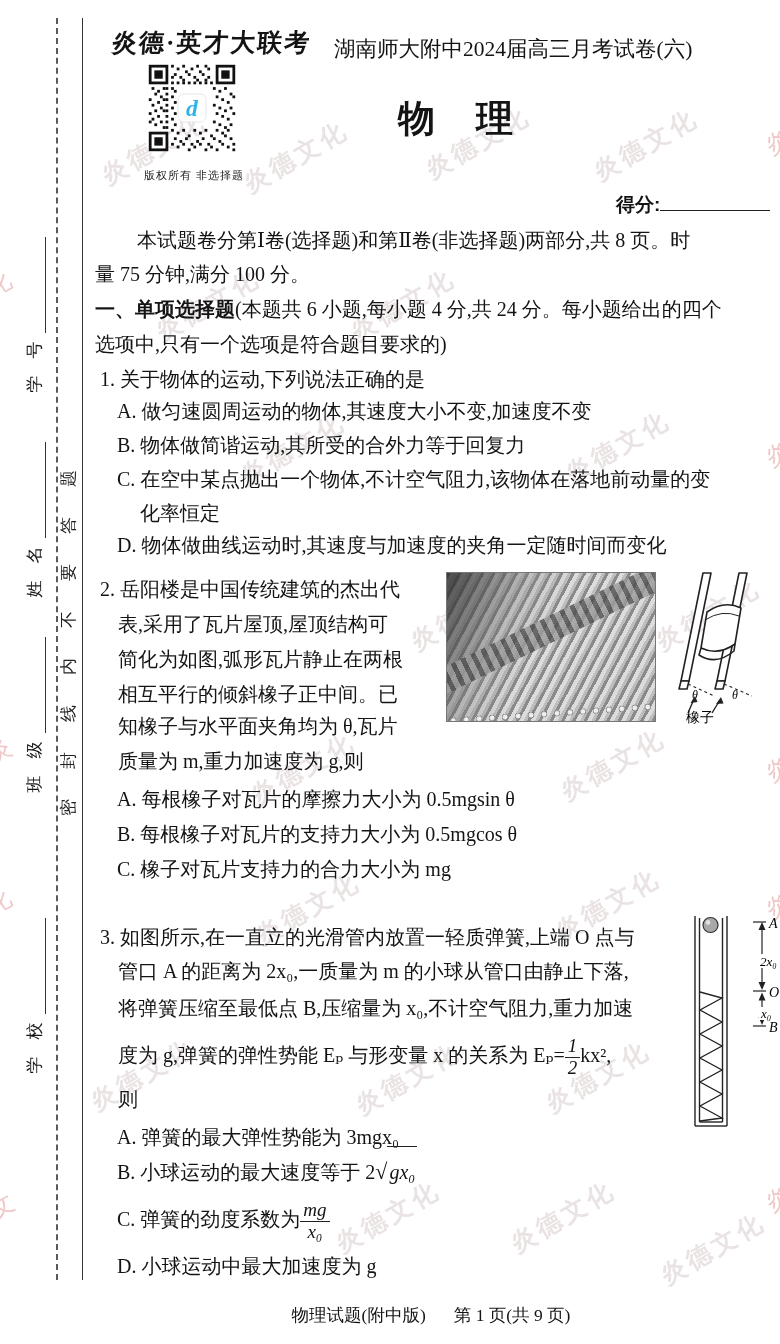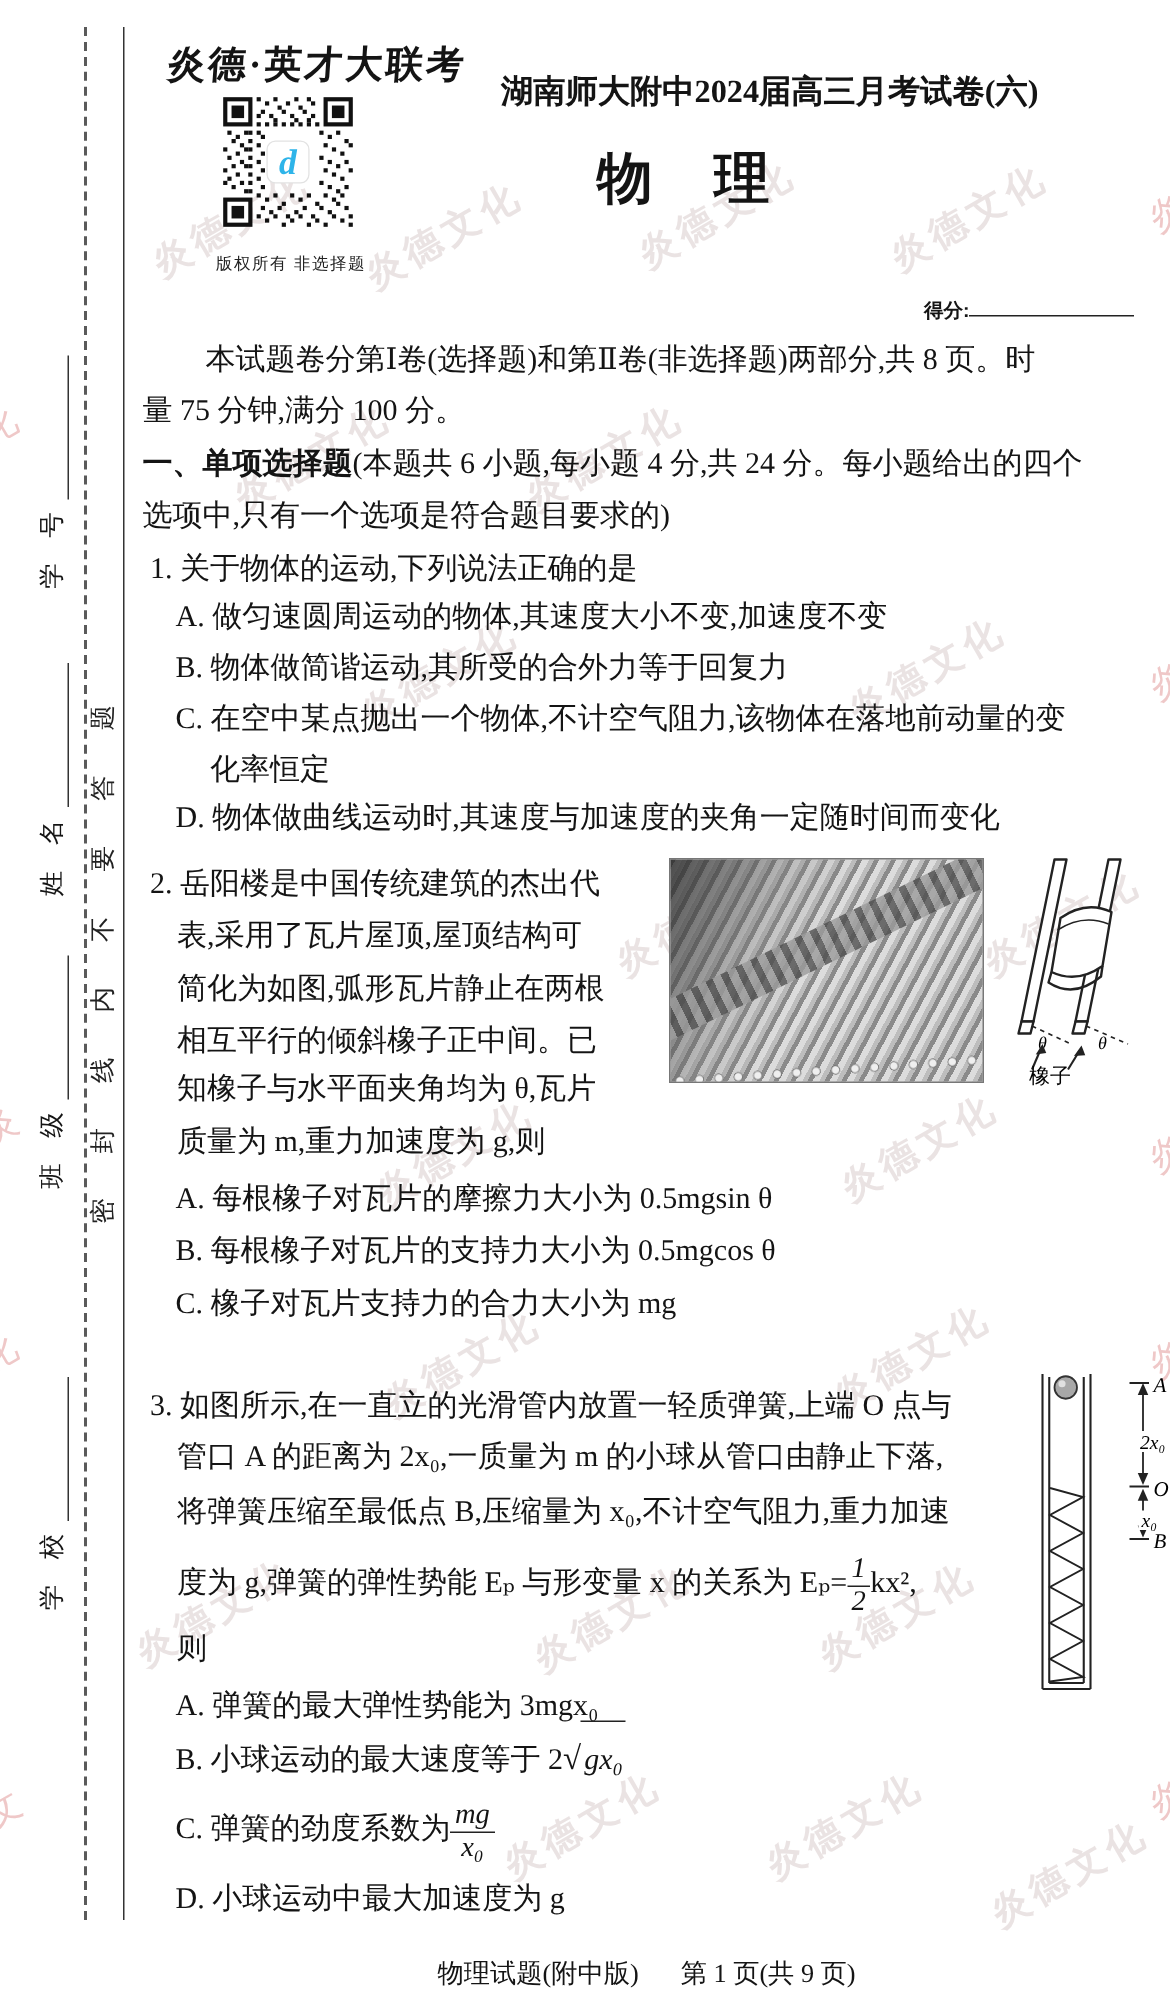--- a/index.html
+++ b/index.html
@@ -24,28 +24,28 @@
   .side-field { position:absolute; left:-67px; width:200px; height:26px;
         transform:rotate(-90deg); display:flex; align-items:flex-end; justify-content:center;
         gap:8px; font-size:17px; }
   .side-field .blank { display:inline-block; width:96px; height:20px; border-bottom:1.2px solid #333; }
   .seal-text { position:absolute; left:-126px; top:616px; width:390px; height:24px;
         transform:rotate(-90deg); text-align:center; font-size:17px; letter-spacing:30px;
         white-space:nowrap; color:#222; }
   
   .brand { position:absolute; left:112px; top:26px; font-size:25px; font-weight:900;
         letter-spacing:2px; transform:skewX(-4deg); }
-  .exam-title { position:absolute; left:334px; top:46px; font-size:21.5px; font-weight:700; }
+  .exam-title { position:absolute; left:334px; top:34px; font-size:21.5px; font-weight:400; }
   .subject { position:absolute; left:366px; top:94px; font-size:37px;
         font-family:"Liberation Sans","DejaVu Sans",sans-serif; font-weight:bold; letter-spacing:2px;margin-left:32px; }
   .qr { position:absolute; left:146px; top:62px; width:92px; height:92px; }
   .qr-caption { position:absolute; left:138px; top:168px; width:112px; text-align:center;
         font-size:11px; letter-spacing:1px;
         font-family:"Liberation Sans","DejaVu Sans",sans-serif; color:#222; }
-  .score { position:absolute; left:616px; top:192px; font-size:13px; }
+  .score { position:absolute; left:616px; top:192px; font-size:19px; }
   .score .blank { display:inline-block; width:110px; height:19px; border-bottom:1.6px solid #222; }
   
   .frac { display:inline-block; vertical-align:middle; text-align:center;
           line-height:1.08; font-size:19px; font-style:italic; }
   .frac .fnum { display:block; border-bottom:1.3px solid #222; padding:0 3px; }
   .frac .fden { display:block; }
   .sqrt .rad { font-size:22px; font-style:normal; }
   .sqrt .radicand { border-top:1.3px solid #222; font-style:italic; padding:14px 2px; }
   
   .photo { position:absolute; left:447px; top:573px; width:208px; height:148px;

